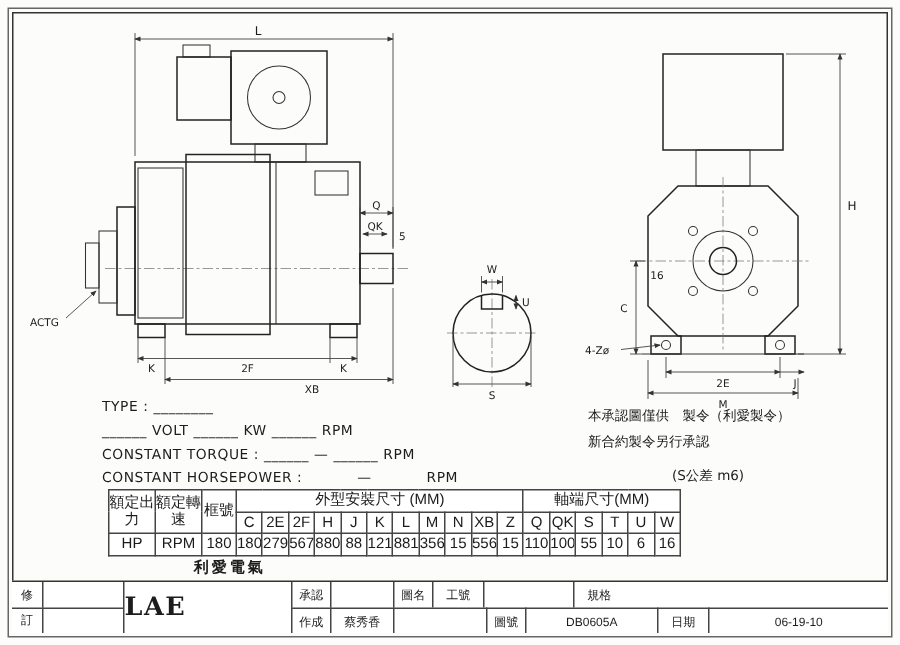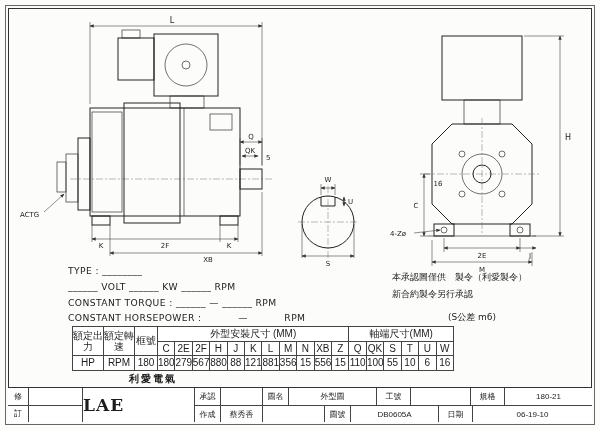--- a/index.html
+++ b/index.html
@@ -287,25 +287,23 @@
       <span class="logo-right">
         <span class="logo-cn">利愛電氣</span>
         <span class="logo-sub">LI AI ELECTRIC CO.,LTD</span>
       </span>
     </div>
     <div class="tb-right">
       <div class="tb-row">
         <div class="tcell" style="width:26px">承認</div>
         <div class="tcell" style="width:42px"></div>
         <div class="tcell" style="width:26px">圖名</div>
-        <div class="tcell" style="width:88px">外型圖</div>
         <div class="tcell" style="width:34px">工號</div>
         <div class="tcell" style="width:60px"></div>
         <div class="tcell" style="width:34px">規格</div>
-        <div class="tcell" style="flex:1">180-21</div>
       </div>
       <div class="tb-row">
         <div class="tcell" style="width:26px">作成</div>
         <div class="tcell" style="width:42px">蔡秀香</div>
         <div class="tcell" style="width:62px"></div>
         <div class="tcell" style="width:26px">圖號</div>
         <div class="tcell" style="width:88px">DB0605A</div>
         <div class="tcell" style="width:34px">日期</div>
         <div class="tcell" style="flex:1">06-19-10</div>
       </div>

